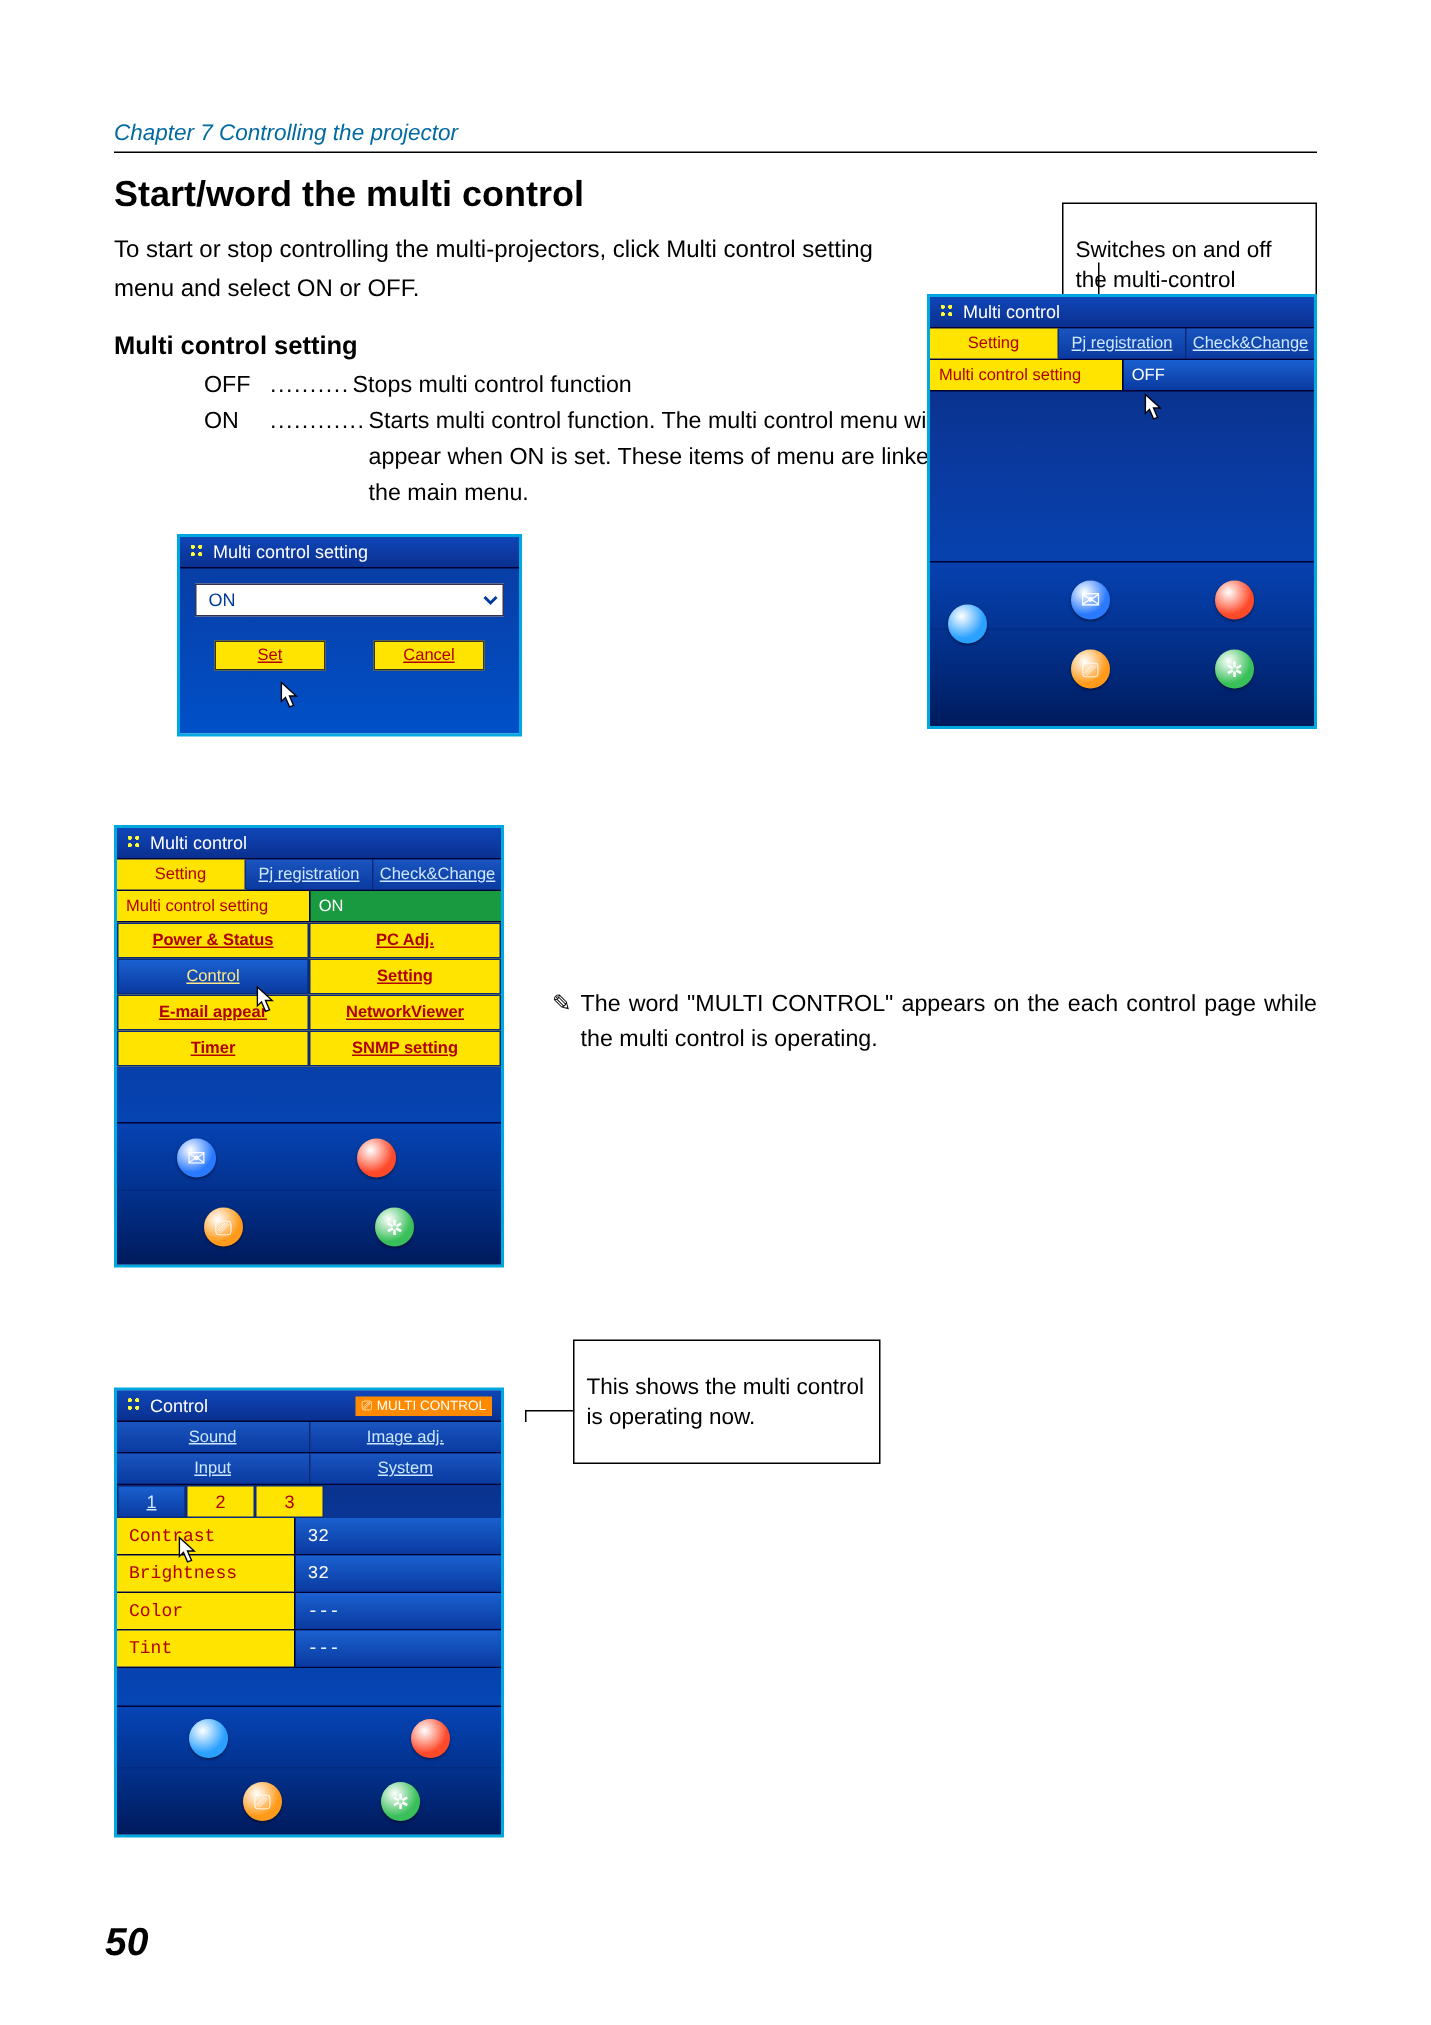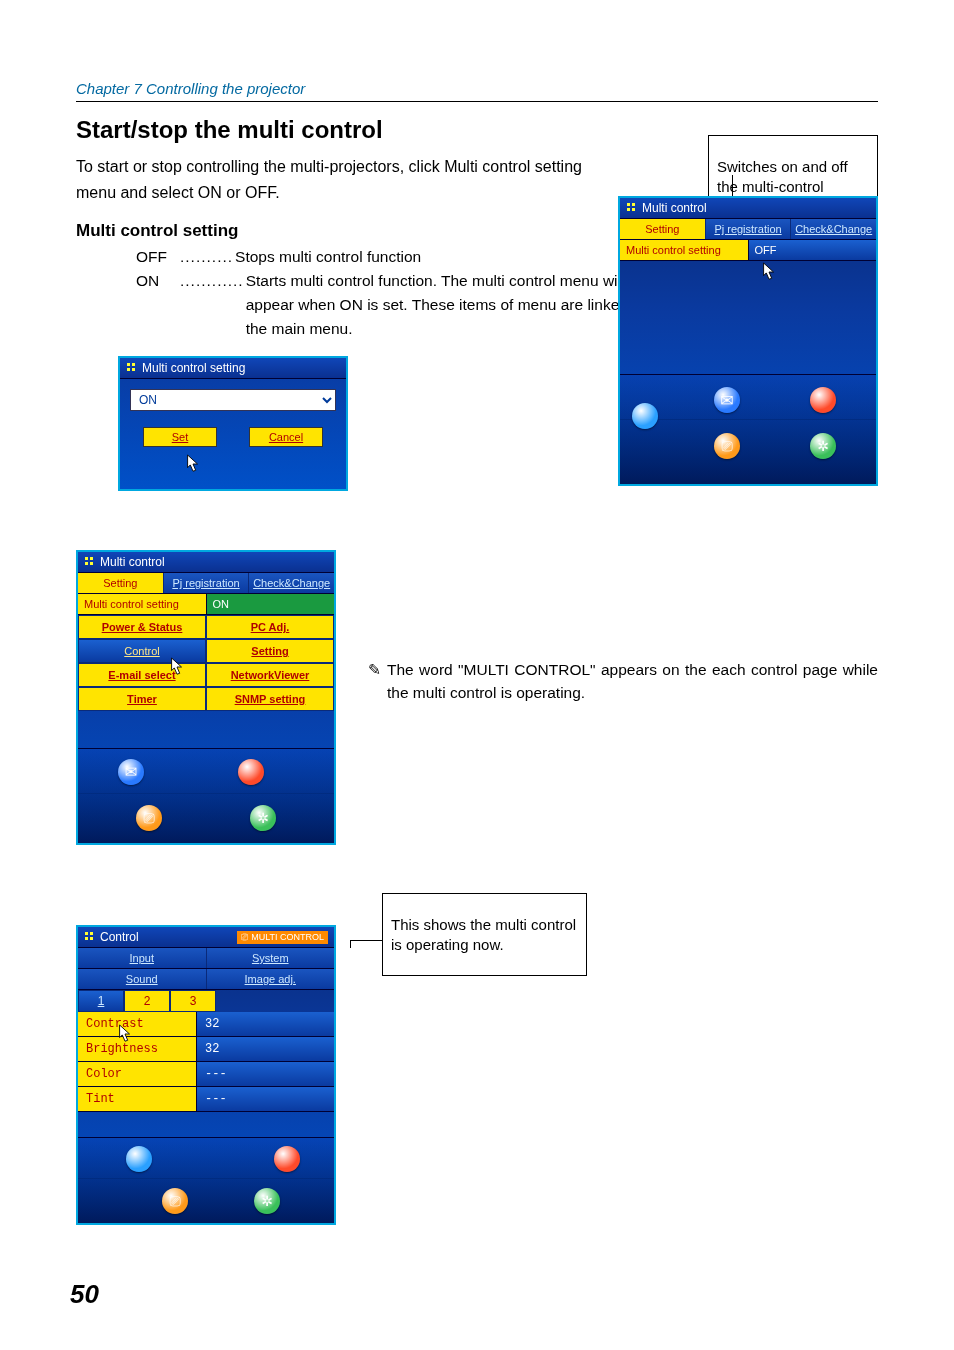--- a/index.html
+++ b/index.html
@@ -232,21 +232,21 @@
   
   .cursor svg{width:18px;height:20px;}
 </style>
 </head>
 <body>
 
 <div class="page">
 
   <div class="chapter">Chapter 7 Controlling the projector</div>
 
-  <h1 class="heading">Start/stop the multi control</h1>
+  <h1 class="heading">Start/word the multi control</h1>
 
   <p class="intro">To start or stop controlling the multi-projectors, click  Multi control setting menu and select ON or OFF.</p>
 
   <h2 class="subheading">Multi control setting</h2>
 
   <div class="setting-list">
     <div class="row">
       <span class="key">OFF</span>
       <span class="dots">..........</span>
       <span class="desc">Stops multi control function</span>
@@ -323,21 +323,21 @@
     </div>
     <div class="row-setting">
       <div class="lbl">Multi control setting</div>
       <div class="val" style="background:#1a9a40;">ON</div>
     </div>
     <div class="two-col">
       <div class="yellow-cell">Power &amp; Status</div>
       <div class="yellow-cell">PC Adj.</div>
       <div class="link-cell">Control</div>
       <div class="yellow-cell">Setting</div>
-      <div class="yellow-cell">E-mail select</div>
+      <div class="yellow-cell">E-mail appear</div>
       <div class="yellow-cell">NetworkViewer</div>
       <div class="yellow-cell">Timer</div>
       <div class="yellow-cell">SNMP setting</div>
     </div>
     <div style="position:absolute;left:90px;top:105px;" class="cursor">
       <svg viewBox="0 0 20 22">
           <path d="M4 1 L4 15 L7 12 L10 19 L13 18 L10 11 L15 11 Z" fill="#fff" stroke="#000" stroke-width="1"></path>
         </svg>
     </div>
     <div class="tray">
@@ -365,26 +365,26 @@
       <span style="display:flex;align-items:center;gap:6px;">
         <span class="grid-icon"></span>
         <span>Control</span>
       </span>
       <span class="badge">
         <span>⎚</span>
         <span>MULTI CONTROL</span>
       </span>
     </div>
     <div class="tabrow">
+      <div class="tab">Sound</div>
+      <div class="tab">Image adj.</div>
+    </div>
+    <div class="tabrow">
       <div class="tab active" style="background:linear-gradient(180deg,#1a55c0,#0a3aa0);color:#cde8ff;text-decoration:underline;">Input</div>
       <div class="tab">System</div>
-    </div>
-    <div class="tabrow">
-      <div class="tab">Sound</div>
-      <div class="tab">Image adj.</div>
     </div>
     <div class="numtabs">
       <div class="numtab on">1</div>
       <div class="numtab">2</div>
       <div class="numtab">3</div>
     </div>
     <div style="position:absolute;left:38px;top:97px;" class="cursor">
       <svg viewBox="0 0 20 22">
           <path d="M4 1 L4 15 L7 12 L10 19 L13 18 L10 11 L15 11 Z" fill="#fff" stroke="#000" stroke-width="1"></path>
         </svg>

